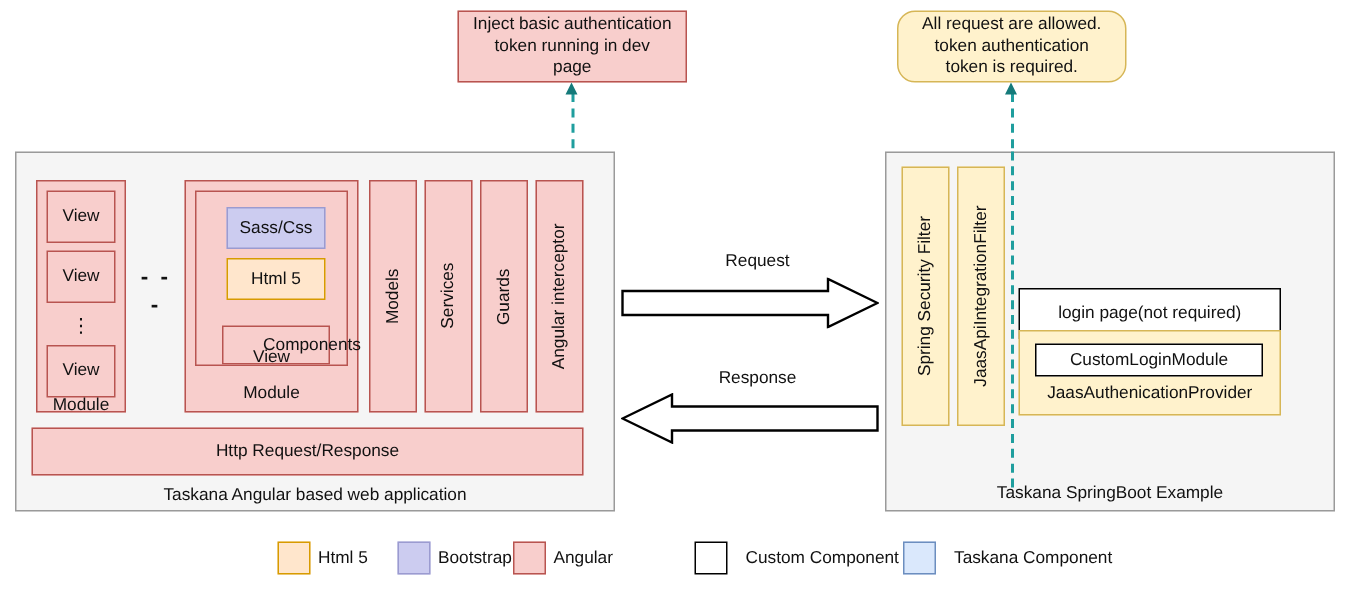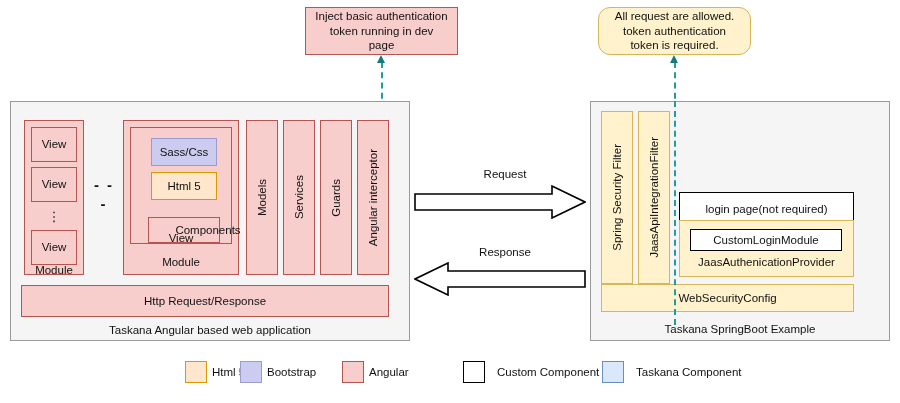--- a/index.html
+++ b/index.html
@@ -226,35 +226,32 @@
   </div>
 
   <div class="abs spring" style="left:679px; top:220px; width:175px; height:57px;"></div>
   <div class="abs bx custom" style="left:690px; top:229px; width:152px; height:22px;">
     <span>CustomLoginModule</span>
   </div>
   <div class="abs caption" style="left:679px; top:256px; width:175px;">
     <span>JaasAuthenicationProvider</span>
   </div>
 
-  <div class="abs bx spring" style="left:601px; top:284px; width:253px; height:28px;">
-    <span>WebSecurityConfig</span>
-  </div>
 
   <div class="abs caption" style="left:590px; top:323px; width:300px;">
     <span>Taskana SpringBoot Example</span>
   </div>
 
   <div class="abs dashline" style="left:674px; top:101px; height:224px;"></div>
 
   <div class="abs legend-item" style="left:185px; top:361px;">
     <span class="swatch html5"></span>
     <span class="legend-label">Html 5</span>
   </div>
-  <div class="abs legend-item" style="left:240px; top:361px;">
+  <div class="abs legend-item" style="left:265px; top:361px;">
     <span class="swatch bootstrap"></span>
     <span class="legend-label">Bootstrap</span>
   </div>
   <div class="abs legend-item" style="left:342px; top:361px;">
     <span class="swatch angular"></span>
     <span class="legend-label">Angular</span>
   </div>
 
   <div class="abs legend-item" style="left:463px; top:361px;">
     <span class="swatch custom"></span>

